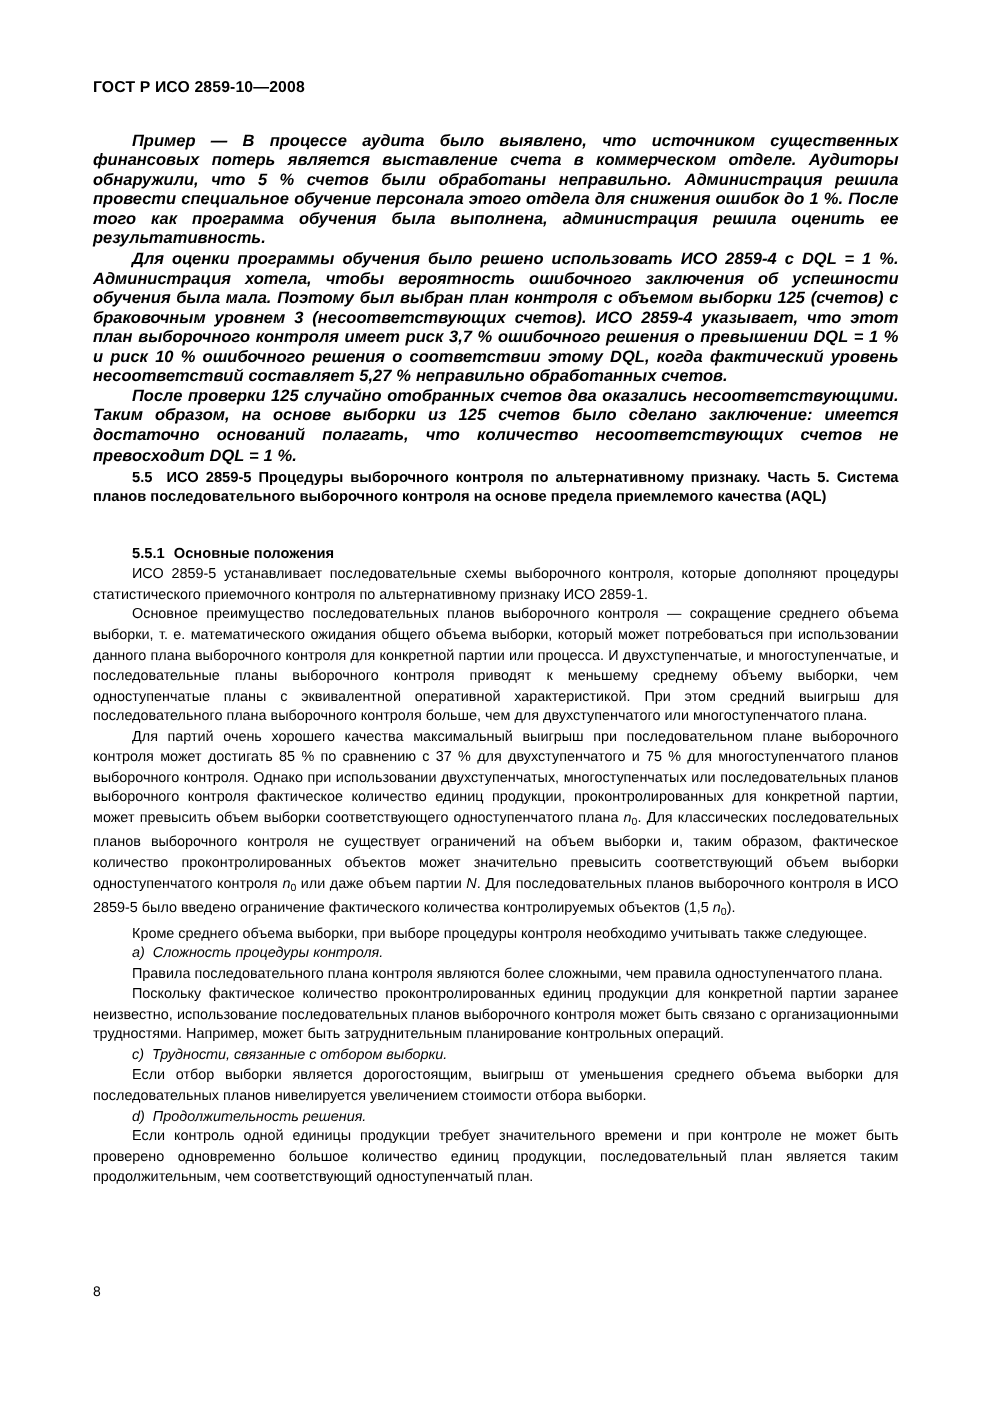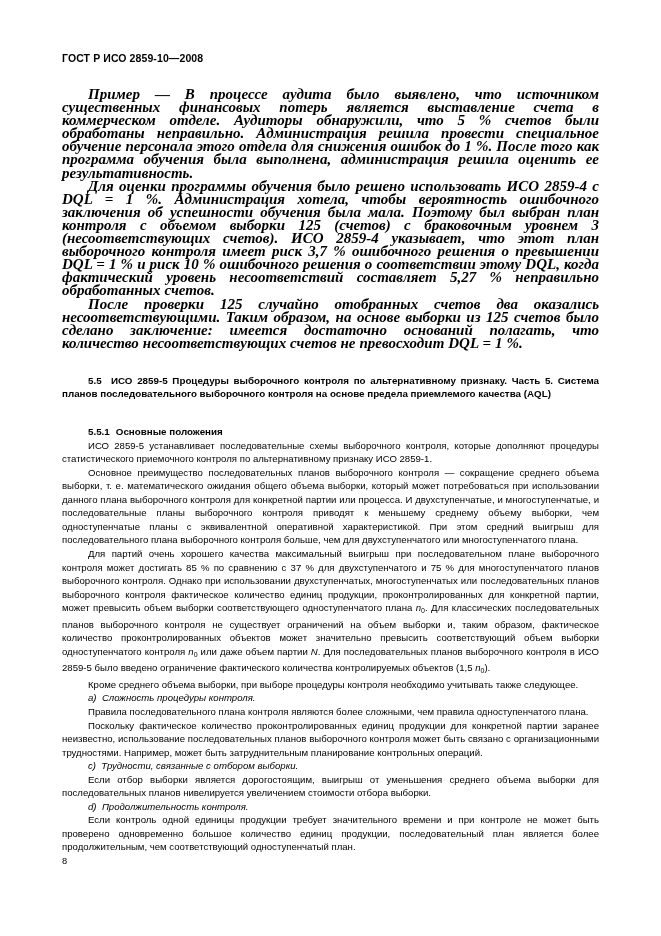--- a/index.html
+++ b/index.html
@@ -36,29 +36,28 @@
     top: 88px;
     left: 62px;
     width: 537px;
   }
   p {
     margin: 0;
     padding: 0;
   }
   
   .note {
-    font-size: 15px;
+    font-size: 11px;
     font-weight: bold;
     font-style: italic;
     line-height: 13.1px;
     text-align: justify;
     text-indent: 26px;
     margin-bottom: 0px;
     word-spacing: 0.2px;
-    font-family: Liberation Serif, serif;
   }
   .note + .note {
     margin-top: 0px;
   }
   
   .body-par {
     font-size: 9.6px;
     line-height: 13.55px;
     text-align: justify;
     text-indent: 26px;
@@ -84,21 +83,21 @@
   .h3 {
     font-size: 9.8px;
     font-weight: bold;
     line-height: 13.55px;
     text-indent: 26px;
     margin: 0;
   }
   .h3 .num {
     margin-right: 6px;
   }
-  .gap-before-h2 { margin-top: 24px; }
+  .gap-before-h2 { margin-top: 1px; }
   .gap-after-h2  { margin-top: 24px; }
 
   var, .ital {
     font-style: italic;
     font-family: "Liberation Sans", sans-serif;
   }
   sub {
     font-size: 7px;
     vertical-align: -2px;
     font-style: normal;
@@ -137,20 +136,20 @@
     <p class="body-par">Кроме среднего объема выборки, при выборе процедуры контроля необходимо учитывать также следующее.</p>
 
     <p class="list-par"><span>a)</span>&nbsp;&nbsp;<span>Сложность процедуры контроля.</span></p>
     <p class="body-par">Правила последовательного плана контроля являются более сложными, чем правила одноступенчатого плана.</p>
 
     <p class="body-par">Поскольку фактическое количество проконтролированных единиц продукции для конкретной партии заранее неизвестно, использование последовательных планов выборочного контроля может быть связано с организационными трудностями. Например, может быть затруднительным планирование контрольных операций.</p>
 
     <p class="list-par"><span>c)</span>&nbsp;&nbsp;<span>Трудности, связанные с отбором выборки.</span></p>
     <p class="body-par">Если отбор выборки является дорогостоящим, выигрыш от уменьшения среднего объема выборки для последовательных планов нивелируется увеличением стоимости отбора выборки.</p>
 
-    <p class="list-par"><span>d)</span>&nbsp;&nbsp;<span>Продолжительность контроля.</span></p>
-    <p class="body-par">Если контроль одной единицы продукции требует значительного времени и при контроле не может быть проверено одновременно большое количество единиц продукции, последовательный план является более продолжительным, чем соответствующий одноступенчатый план.</p>
+    <p class="list-par"><span>d)</span>&nbsp;&nbsp;<span>Продолжительность решения.</span></p>
+    <p class="body-par">Если контроль одной единицы продукции требует значительного времени и при контроле не может быть проверено одновременно большое количество единиц продукции, последовательный план является таким продолжительным, чем соответствующий одноступенчатый план.</p>
 
   </div>
 
   <div class="pageno">8</div>
 
 </div>
 
 </body></html>

